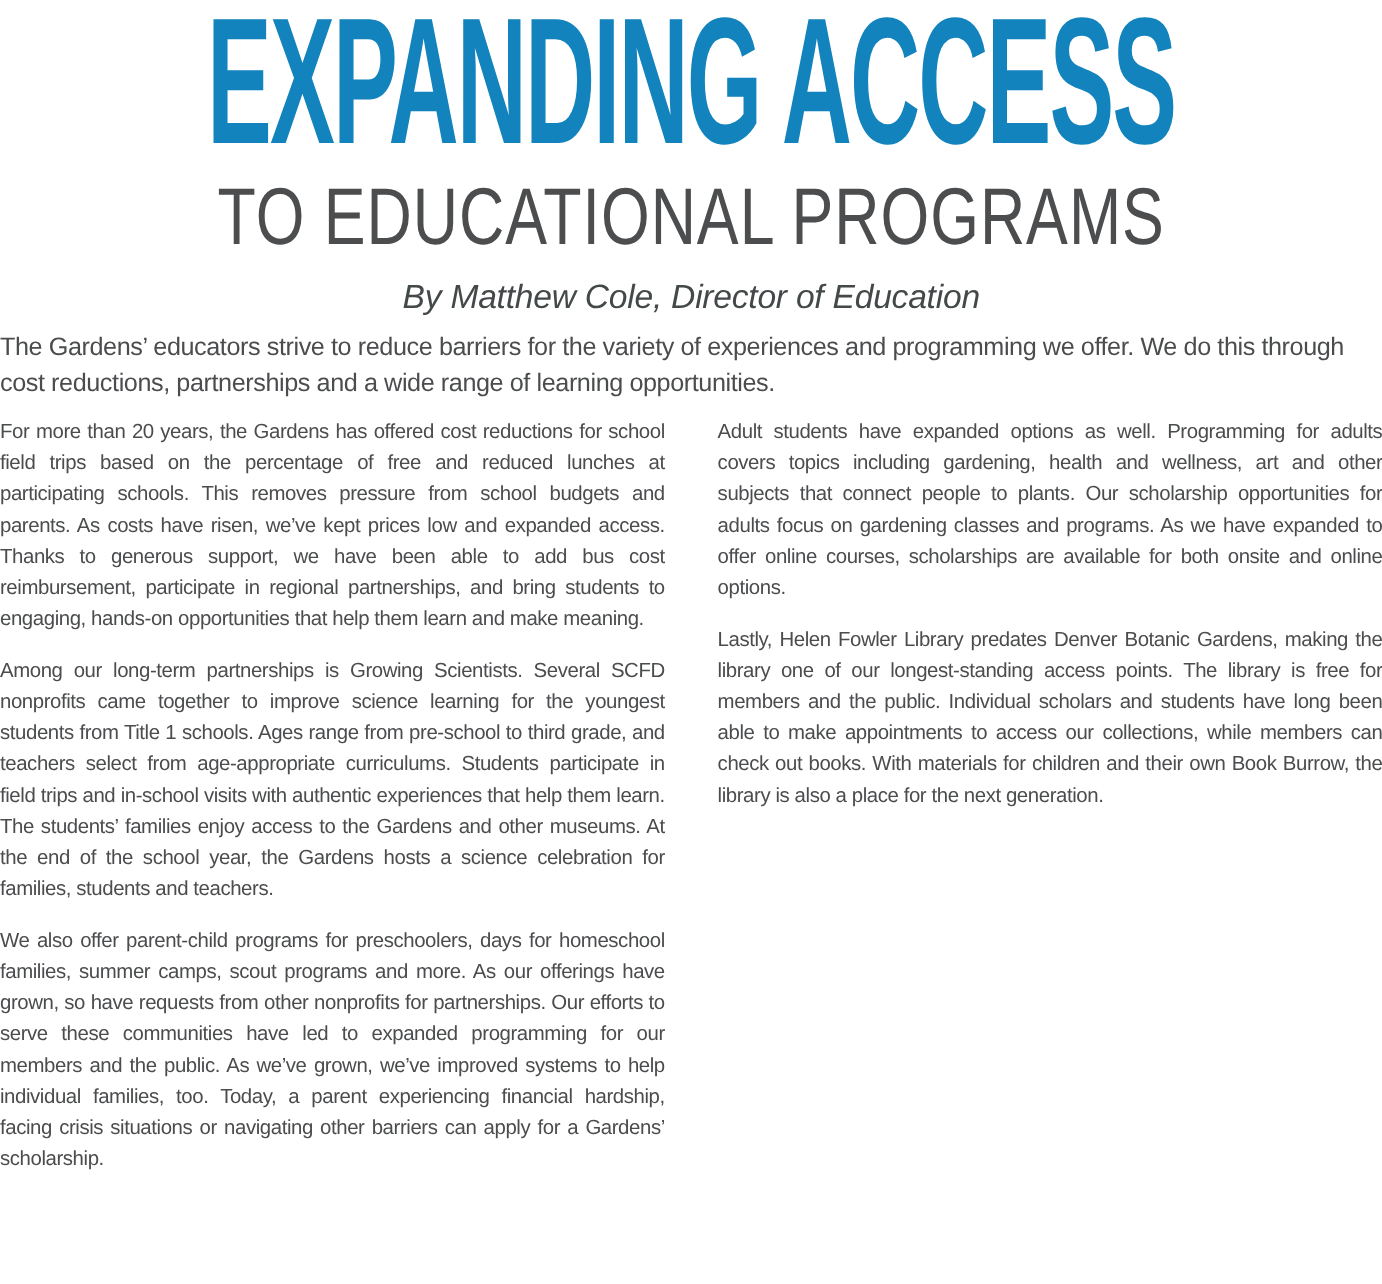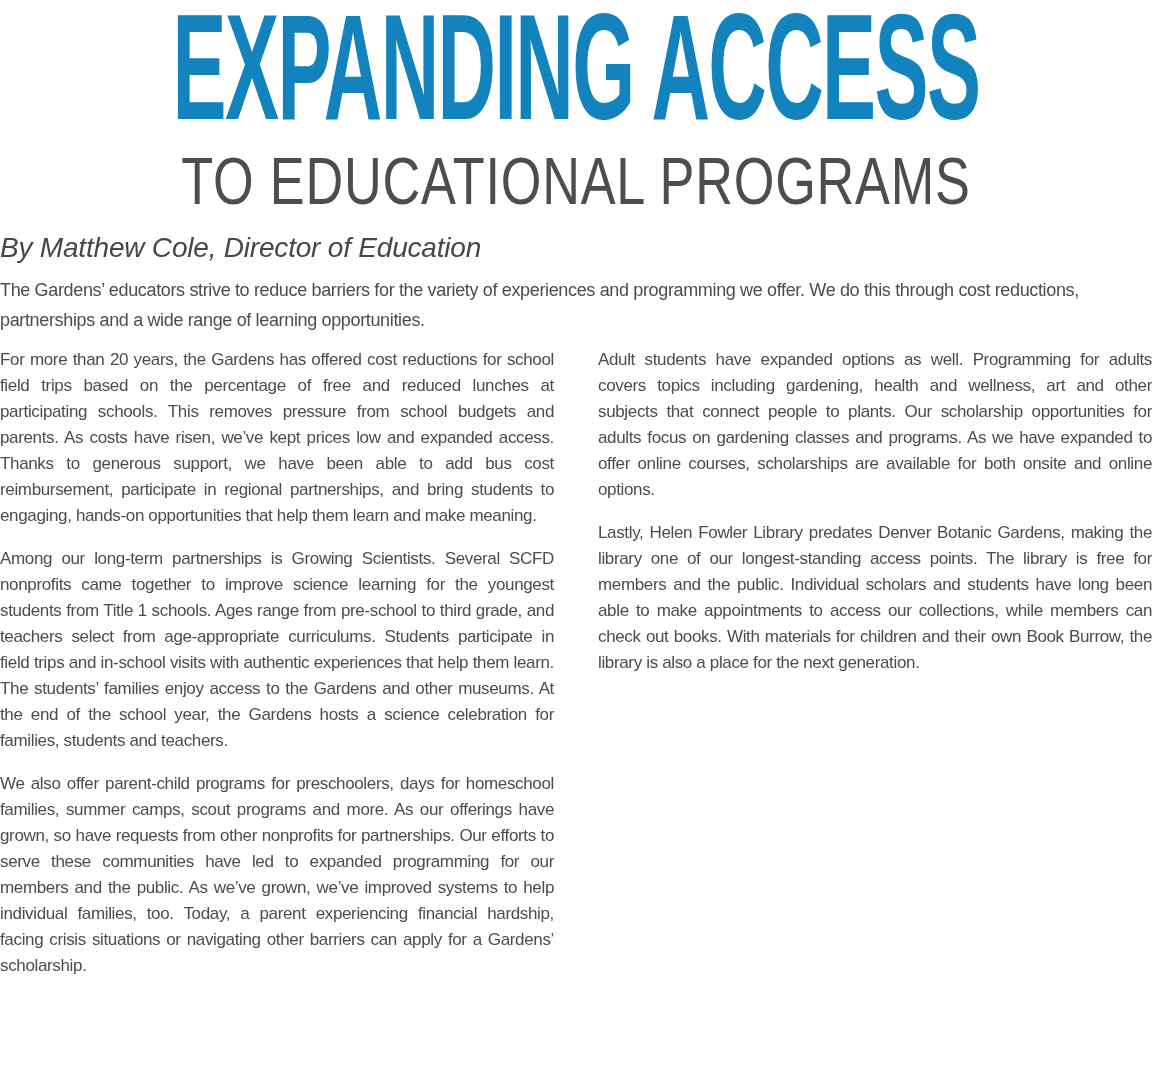--- a/index.html
+++ b/index.html
@@ -38,32 +38,32 @@
     font-size: 67px;
     line-height: 1;
     font-weight: normal;
     letter-spacing: 1px;
     color: var(--subtitle-gray, #4c4d4f);
     transform: scaleX(0.78);
     transform-origin: center;
   }
   .byline {
     margin: 17px 0 0;
-    text-align: left;
+    text-align: center;
     font-size: 28px;
     line-height: 1;
     font-style: italic;
     letter-spacing: -0.2px;
     color: var(--byline-gray, #434849);
   }
   
   .intro {
     margin: 13px 0 0;
     width: 1120px;
-    font-size: 18px;
+    font-size: 21px;
     line-height: 30px;
     letter-spacing: -0.35px;
     color: var(--body-gray, #4b4c4e);
   }
   
   .columns {
     display: flex;
     gap: 44px;
     margin-top: 12px;
   }

